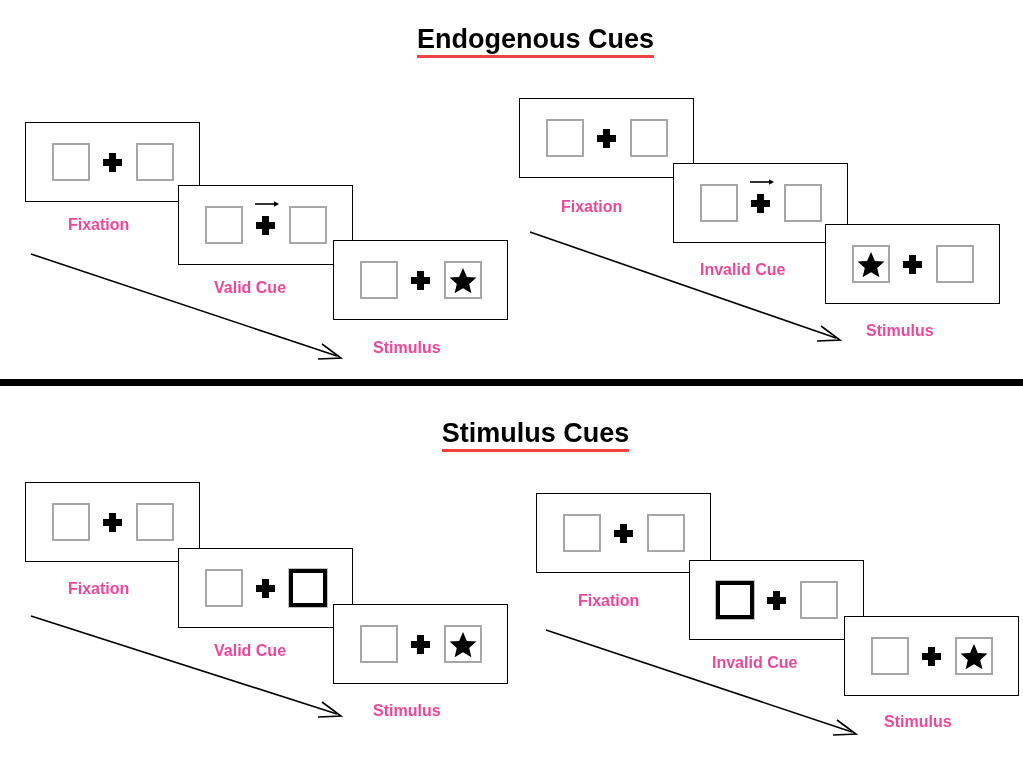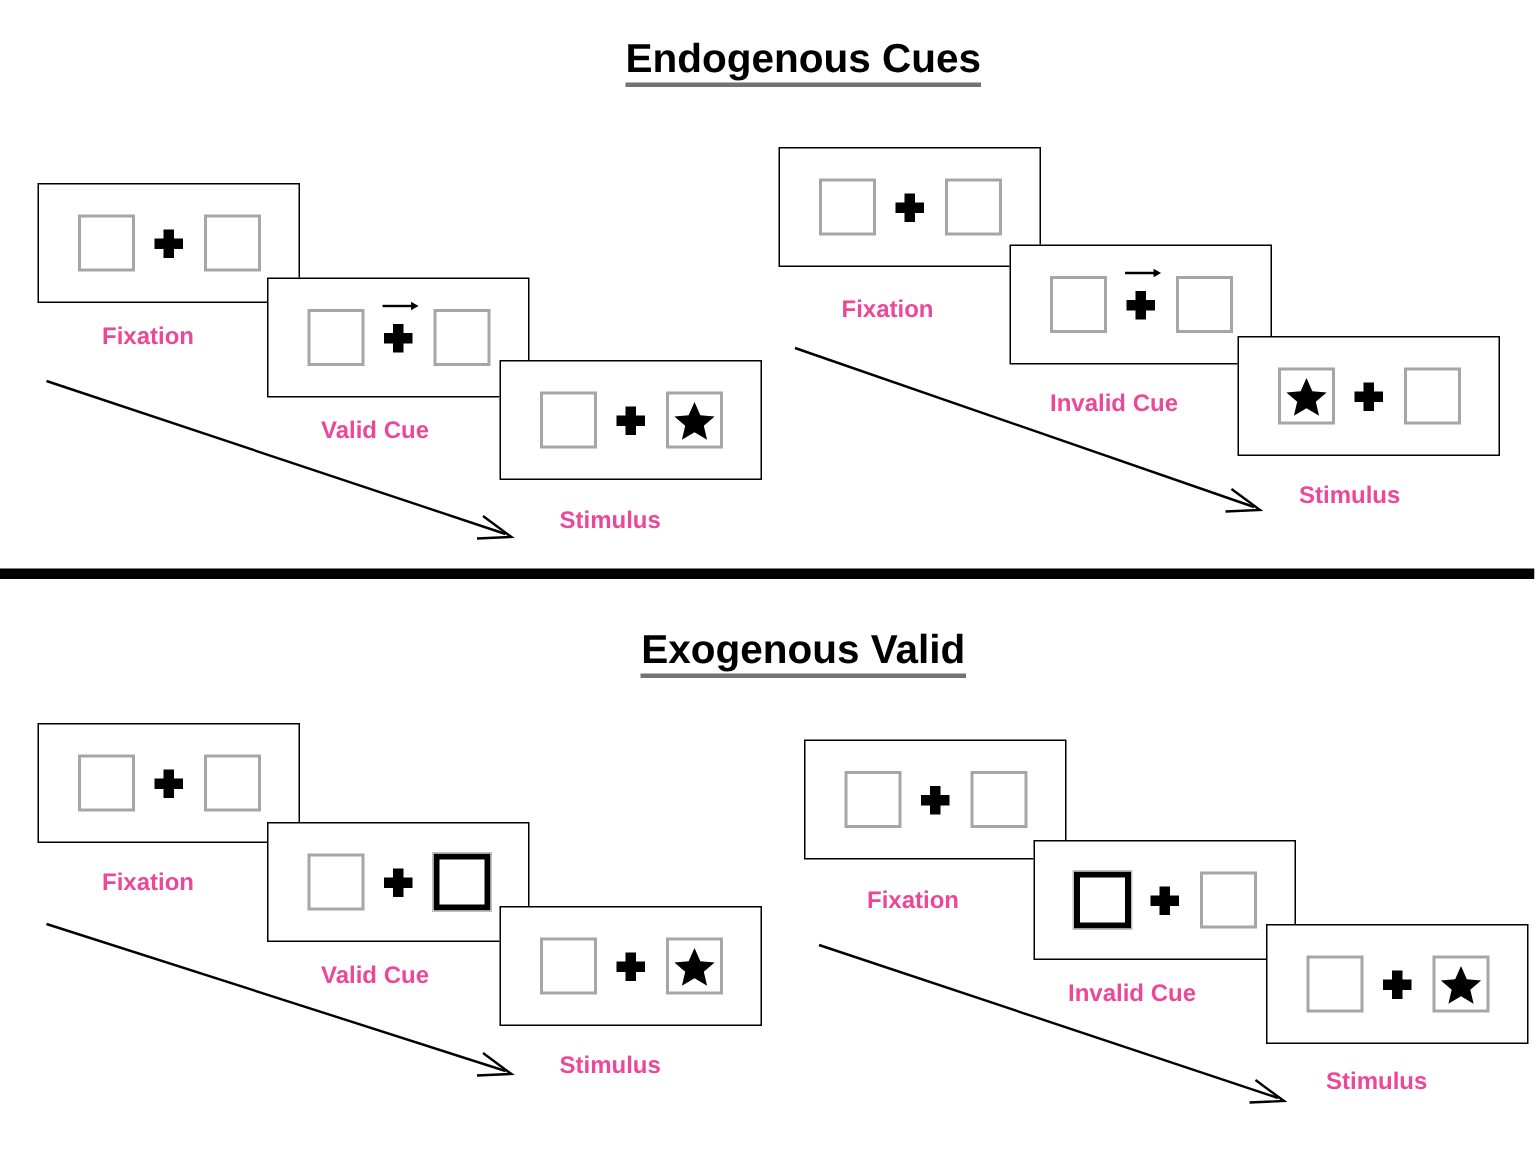--- a/index.html
+++ b/index.html
@@ -16,21 +16,21 @@
   .section-title{
     position:absolute;
     width:100%;
     text-align:center;
     font-size:27px;
     font-weight:bold;
     color:#000;
     letter-spacing:0px;
   }
   .section-title span{
-    border-bottom:3px solid #737373;
+    border-bottom:3px solid #ef4444;
     padding-bottom:1px;
     display:inline-block;
     line-height:1.08;
     margin-left:48px;
   }
 
   
   .divider{
     position:absolute;
     left:0;
@@ -219,21 +219,21 @@
   <div class="stage-label" style="left:866px;top:322px;">Stimulus</div>
 
   <svg class="time-arrow" style="left:524px;top:224px;width:325px;height:130px;z-index:0;" viewBox="0 0 325 130">
     <line x1="6" y1="8" x2="312" y2="114" stroke="#000" stroke-width="1.6"></line>
     <path d="M 297 102 L 316 116 L 293 117" fill="none" stroke="#000" stroke-width="1.6"></path>
   </svg>
 
   <div class="divider" style="top:379px;"></div>
 
   <div class="section-title" style="top:418px;">
-    <span>Exogenous Valid</span>
+    <span>Stimulus Cues</span>
   </div>
 
   <div class="frame" style="left:25px;top:482px;width:175px;height:80px;z-index:1;">
     <div class="frame-inner">
       <div class="pbox"></div>
       <div class="plus-wrap">
         <div class="plus"></div>
       </div>
       <div class="pbox"></div>
     </div>

